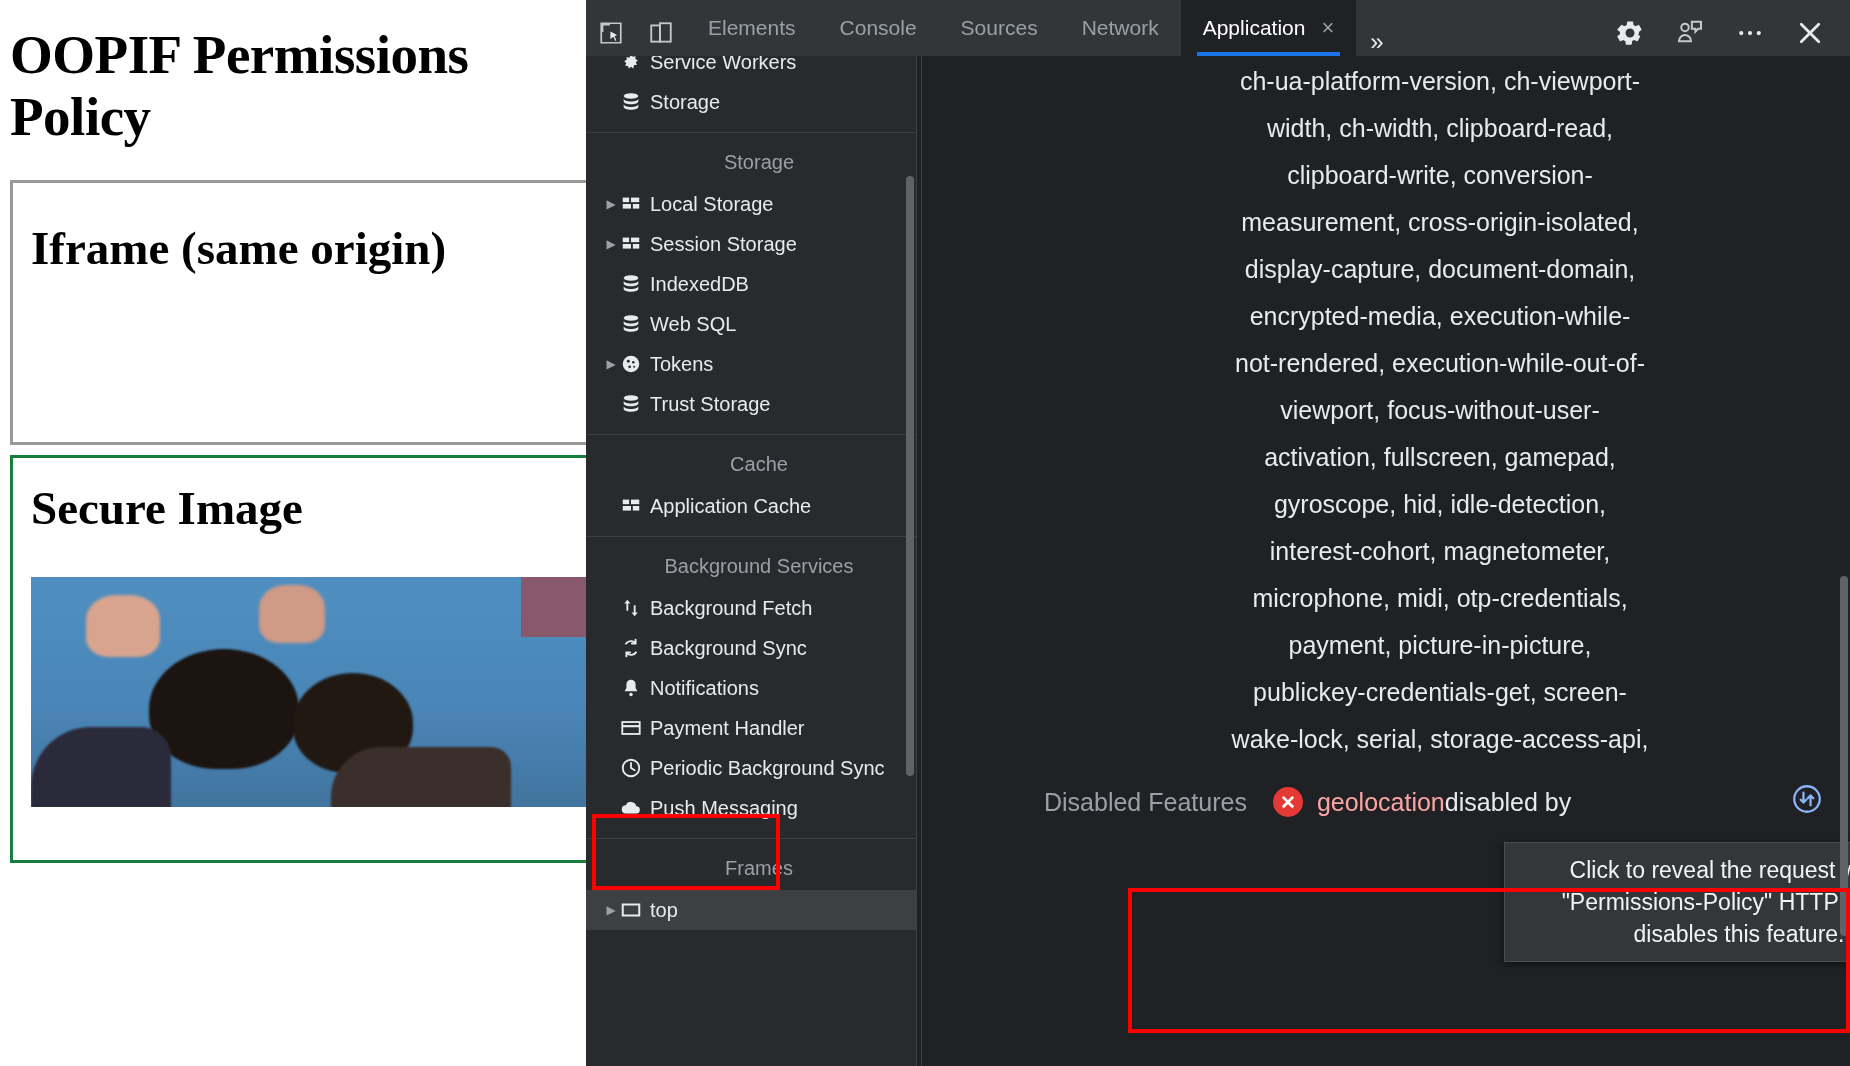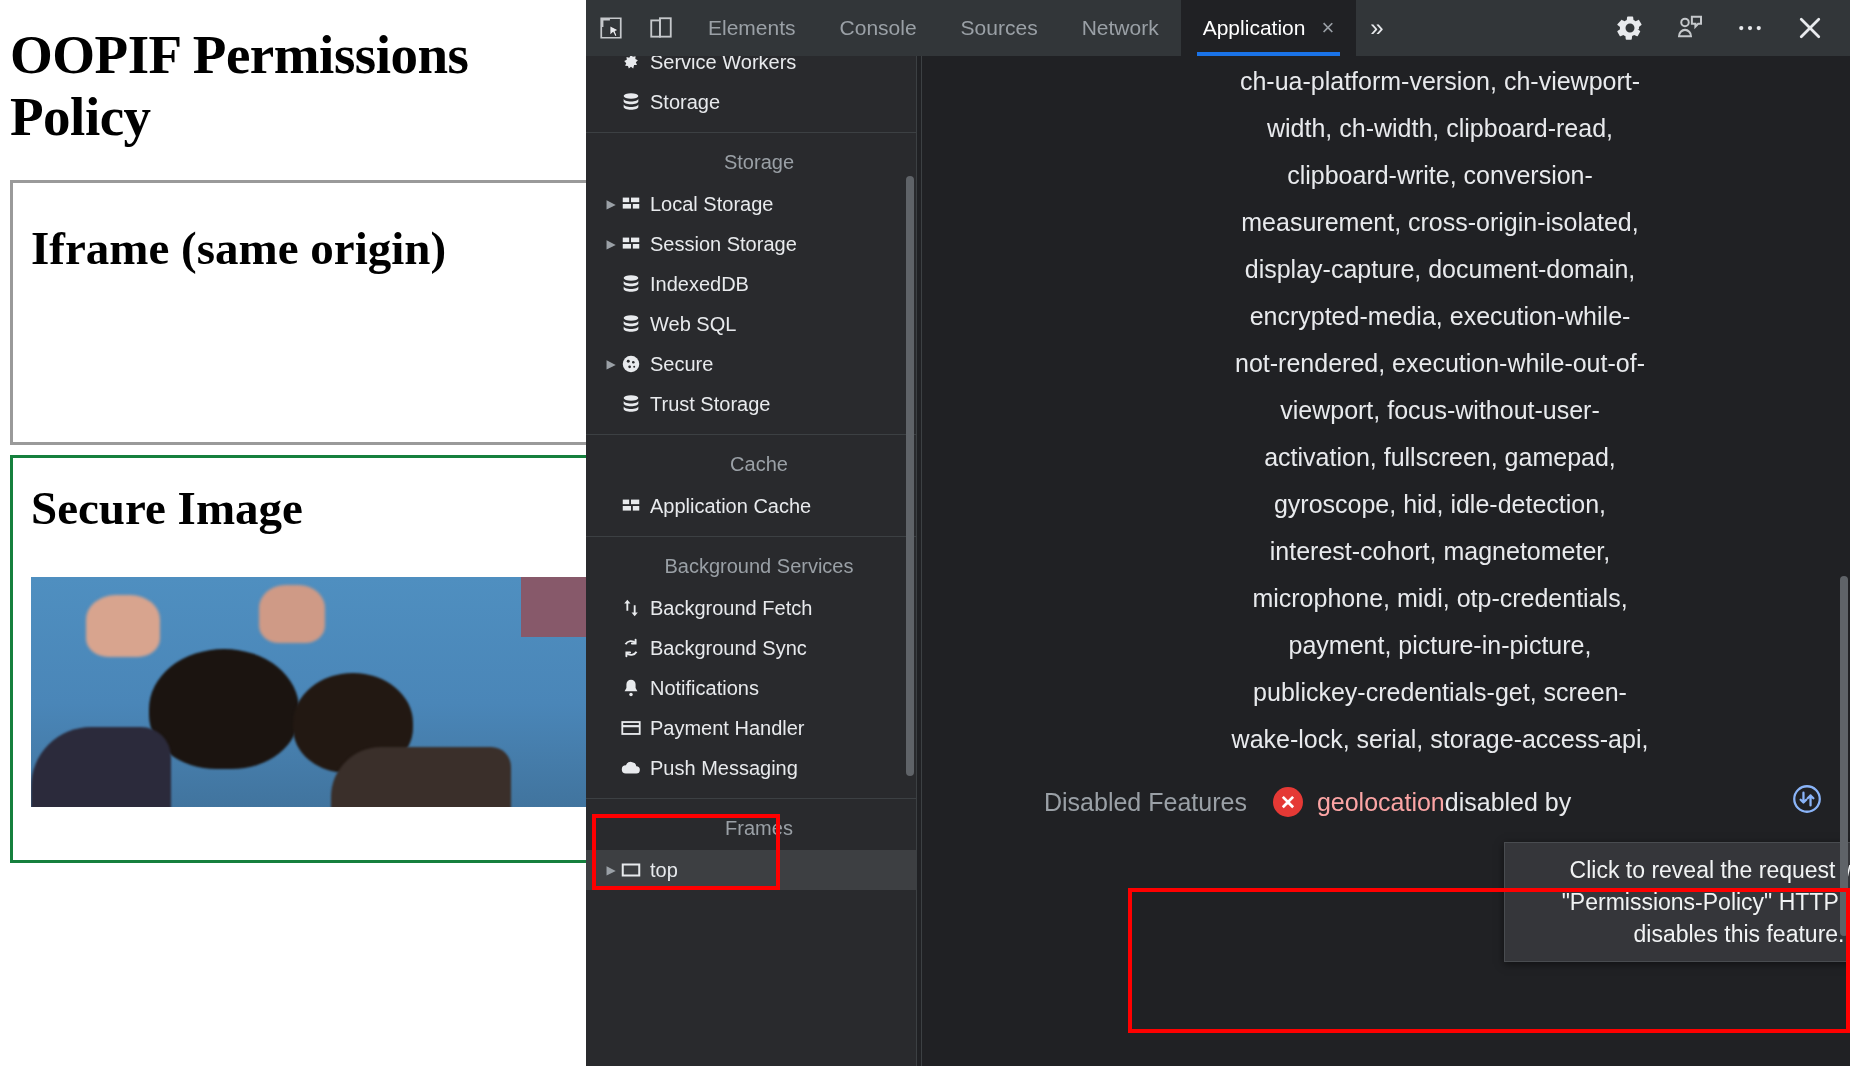--- a/index.html
+++ b/index.html
@@ -71,21 +71,21 @@
     background: #8c5563; opacity: .92;
   }
 
   
   .devtools {
     position: absolute; left: 586px; top: 0; width: 1264px; height: 1066px;
     background: #202124; color: #e8eaed;
   }
   
   .dt-toolbar {
-    height: 56px; background: #323639; display: flex; align-items: center;
+    height: 56px; background: #323639; display: flex; align-items: flex-end;
     position: relative;
   }
   .dt-icnbtn {
     width: 50px; height: 46px; display: flex; align-items: center;
     justify-content: center; cursor: pointer;
   }
   .dt-tabs { display: flex; align-items: stretch; height: 56px; }
   .dt-tab {
     display: flex; align-items: center; padding: 0 22px;
     font-size: 21px; color: #9aa0a6; cursor: pointer; position: relative;
@@ -360,21 +360,21 @@
           <span class="sb-arrow">▶</span>
           <span class="sb-ic">
             <svg width="22" height="22" viewBox="0 0 24 24" fill="#e8eaed">
               <circle cx="12" cy="12" r="9"></circle>
               <circle cx="9" cy="9" r="1.6" fill="#292a2d"></circle>
               <circle cx="14.5" cy="10" r="1.4" fill="#292a2d"></circle>
               <circle cx="10.5" cy="15" r="1.5" fill="#292a2d"></circle>
               <circle cx="15.5" cy="15" r="1.1" fill="#292a2d"></circle>
             </svg>
           </span>
-          <span class="sb-label">Secure</span>
+          <span class="sb-label">Tokens</span>
         </div>
         <div class="sb-item">
           <span class="sb-arrow"></span>
           <span class="sb-ic">
             <svg width="22" height="22" viewBox="0 0 24 24" fill="#e8eaed">
               <ellipse cx="12" cy="5.5" rx="8" ry="3"></ellipse>
               <path d="M4 8.5c0 1.7 3.6 3 8 3s8-1.3 8-3v3c0 1.7-3.6 3-8 3s-8-1.3-8-3z"></path>
               <path d="M4 14.5c0 1.7 3.6 3 8 3s8-1.3 8-3v3c0 1.7-3.6 3-8 3s-8-1.3-8-3z"></path>
             </svg>
           </span>
@@ -434,20 +434,30 @@
         </div>
         <div class="sb-item">
           <span class="sb-arrow"></span>
           <span class="sb-ic">
             <svg width="22" height="22" viewBox="0 0 24 24" fill="none" stroke="#e8eaed" stroke-width="2">
               <rect x="2.5" y="5.5" width="19" height="13"></rect>
               <line x1="2.5" y1="10" x2="21.5" y2="10" stroke-width="2.4"></line>
             </svg>
           </span>
           <span class="sb-label">Payment Handler</span>
+        </div>
+        <div class="sb-item">
+          <span class="sb-arrow"></span>
+          <span class="sb-ic">
+            <svg width="22" height="22" viewBox="0 0 24 24" fill="none" stroke="#e8eaed" stroke-width="2">
+              <circle cx="12" cy="12" r="9"></circle>
+              <path d="M12 6.5V12l4 2.4" stroke-linecap="round"></path>
+            </svg>
+          </span>
+          <span class="sb-label">Periodic Background Sync</span>
         </div>
         <div class="sb-item">
           <span class="sb-arrow"></span>
           <span class="sb-ic">
             <svg width="22" height="22" viewBox="0 0 24 24" fill="#e8eaed">
               <path d="M6.5 18h11a4 4 0 0 0 .3-8 6 6 0 0 0-11.4-1A4.2 4.2 0 0 0 6.5 18z"></path>
             </svg>
           </span>
           <span class="sb-label">Push Messaging</span>
         </div>

